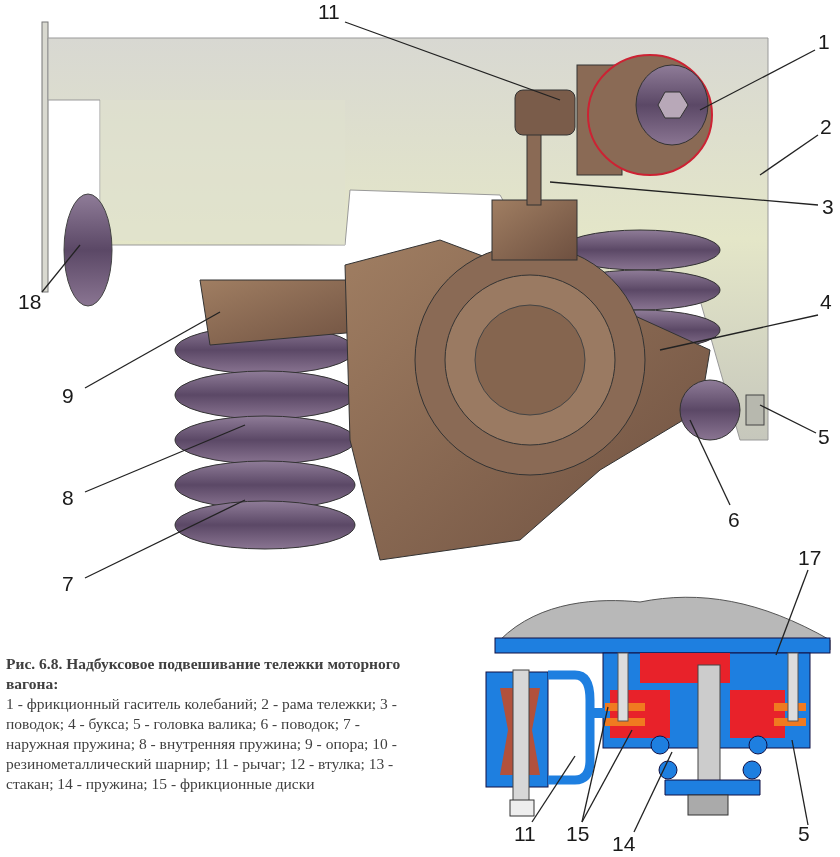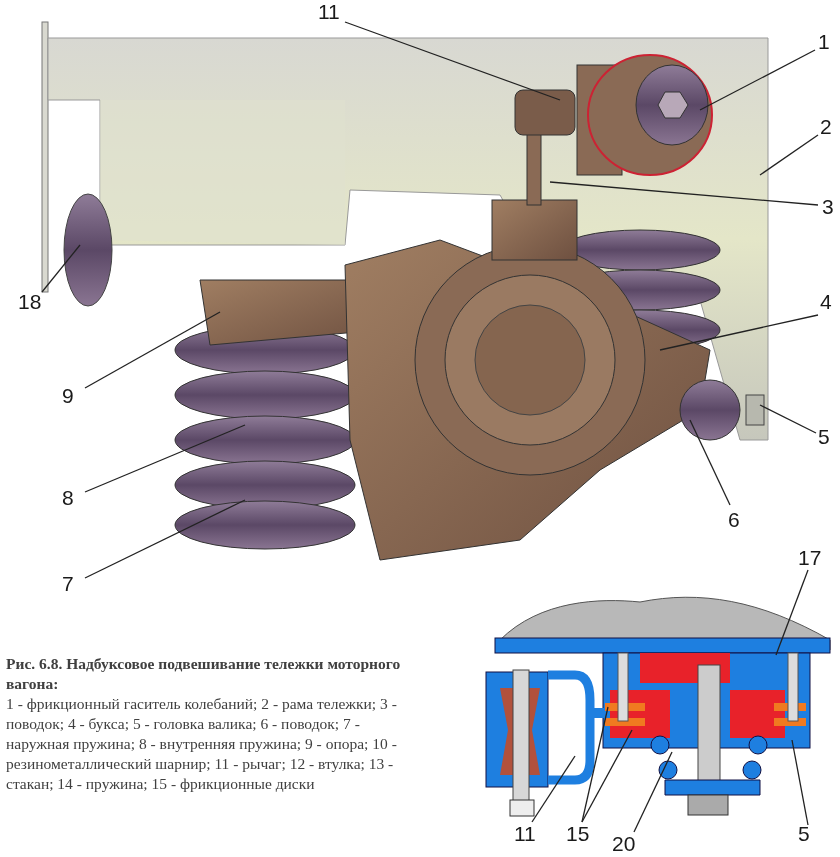--- a/index.html
+++ b/index.html
@@ -138,19 +138,19 @@
 <div class="lbl" style="left:728px;top:508px">6</div>
 <div class="lbl" style="left:62px;top:572px">7</div>
 <div class="lbl" style="left:62px;top:486px">8</div>
 <div class="lbl" style="left:62px;top:384px">9</div>
 <div class="lbl" style="left:18px;top:290px">18</div>
 <div class="lbl" style="left:318px;top:0px">11</div>
 
 <div class="lbl" style="left:514px;top:822px">11</div>
 <div class="lbl" style="left:798px;top:546px">17</div>
 <div class="lbl" style="left:798px;top:822px">5</div>
-<div class="lbl" style="left:612px;top:832px">20</div>
+<div class="lbl" style="left:612px;top:832px">14</div>
 <div class="lbl" style="left:566px;top:822px">15</div>
 
 <div class="caption">
   <span class="title">Рис. 6.8. Надбуксовое подвешивание тележки моторного вагона:</span><br>
   <span>1 - фрикционный гаситель колебаний; 2 - рама тележки; 3 - поводок; 4 - букса; 5 - головка валика; 6 - поводок; 7 - наружная пружина; 8 - внутренняя пружина; 9 - опора; 10 - резинометаллический шарнир; 11 - рычаг; 12 - втулка; 13 - стакан; 14 - пружина; 15 - фрикционные диски</span>
 </div>
 
 </body></html>

